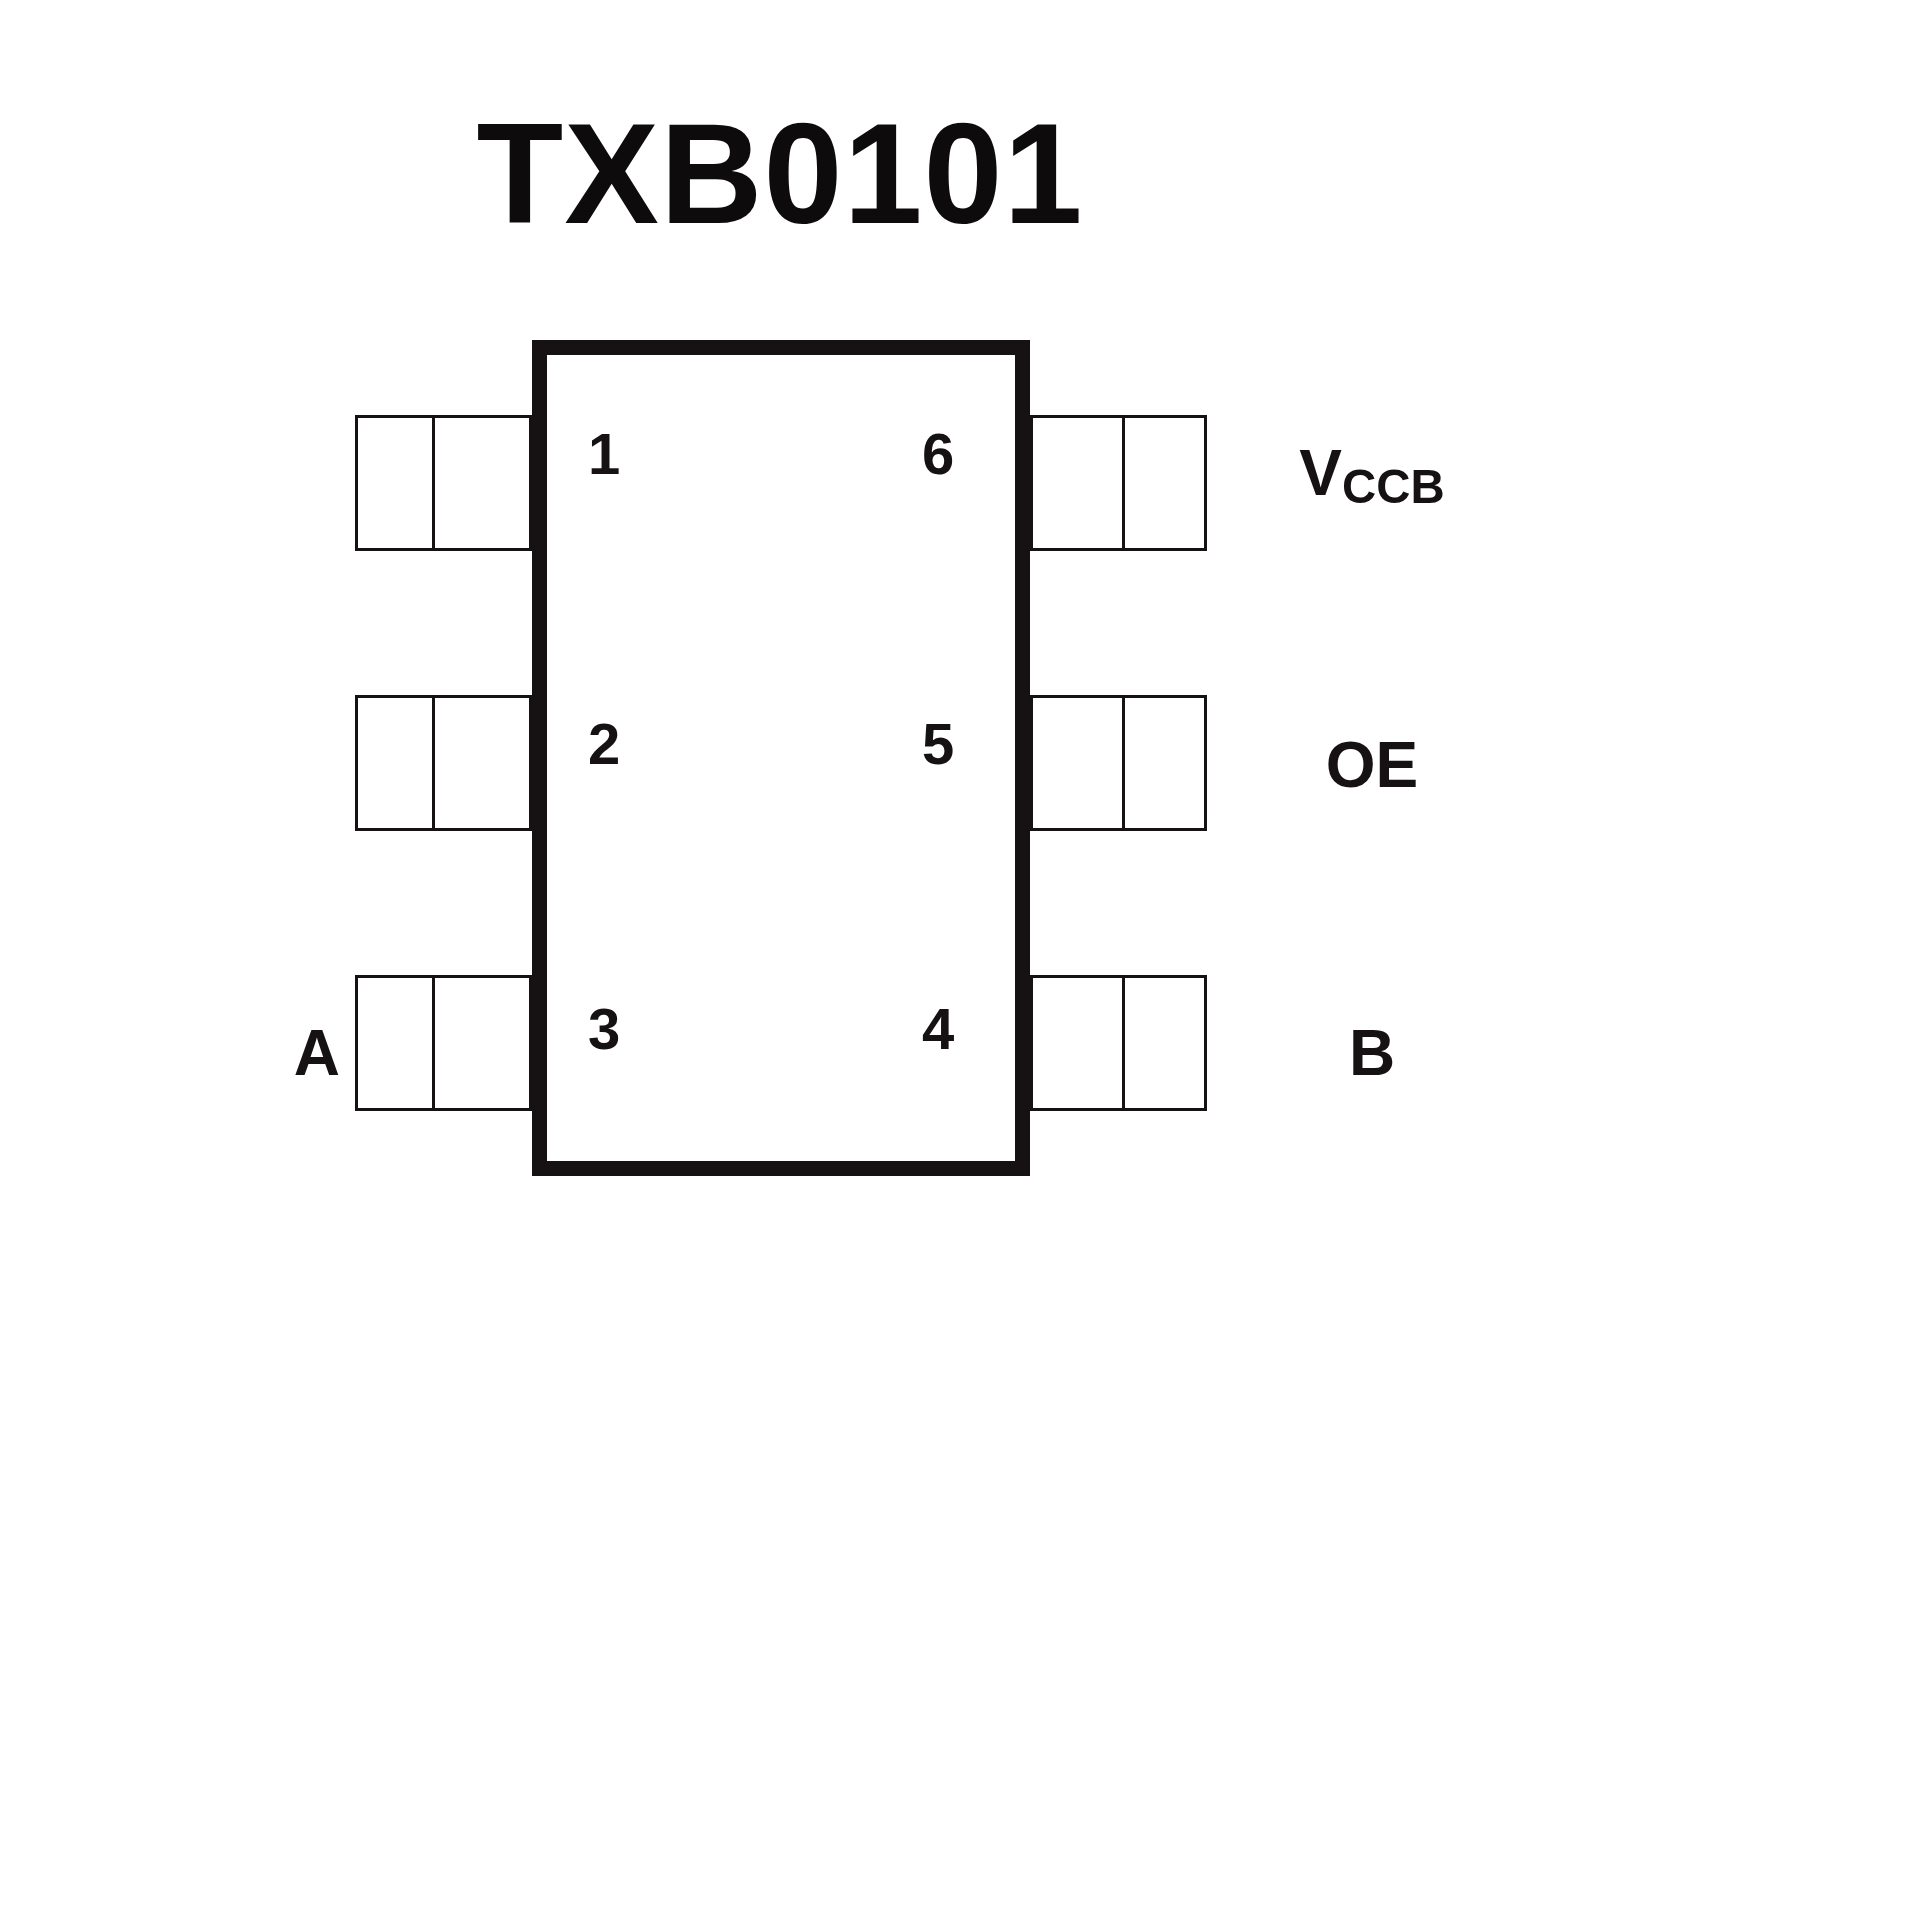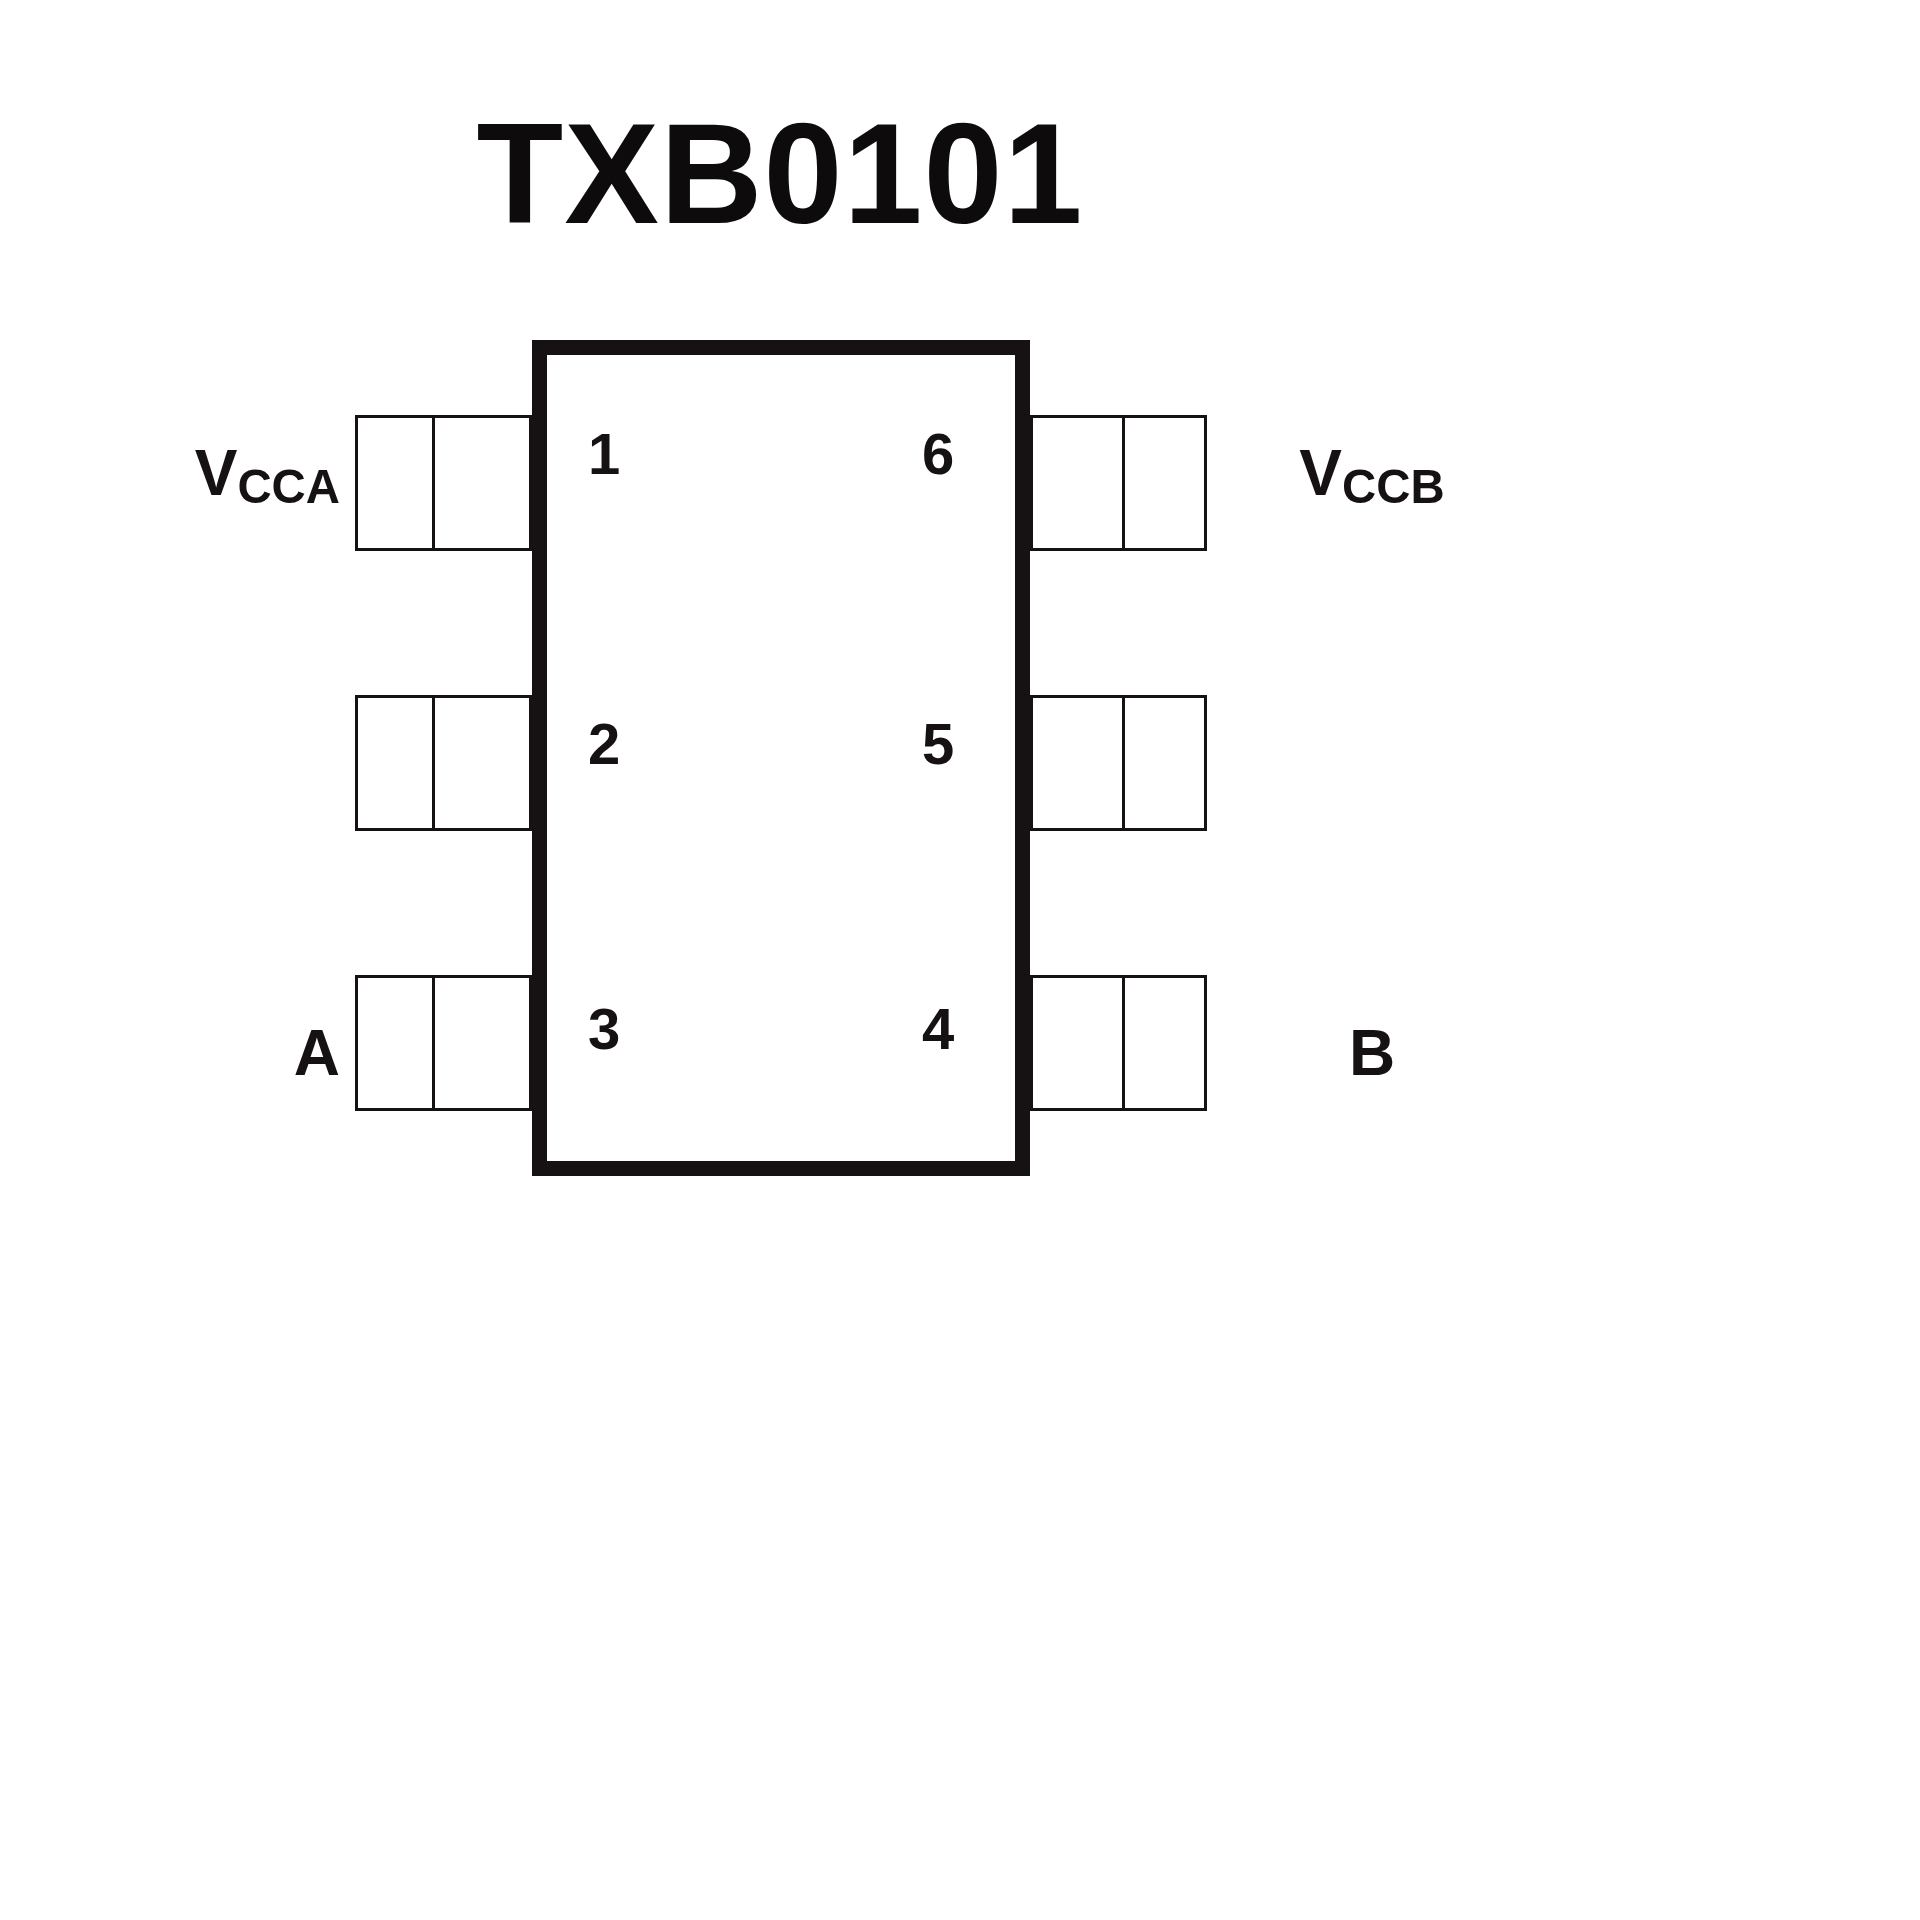--- a/index.html
+++ b/index.html
@@ -127,27 +127,27 @@
     <div class="lead-divider"></div>
   </div>
 
   <div class="pin-number num-left num-row-1">1</div>
   <div class="pin-number num-left num-row-2">2</div>
   <div class="pin-number num-left num-row-3">3</div>
   <div class="pin-number num-right num-row-1">6</div>
   <div class="pin-number num-right num-row-2">5</div>
   <div class="pin-number num-right num-row-3">4</div>
 
-  <div class="pin-label label-left lbl-row-1">
-    <span>V</span><span class="sub">CCA</span>
-  </div>
   <div class="pin-label label-left lbl-row-3">
     <span>A</span><span class="sub"></span>
   </div>
 
   <div class="pin-label label-right lbl-row-1">
     <span>V</span><span class="sub">CCB</span>
+  </div>
+  <div class="pin-label label-right lbl-row-2">
+    <span>OE</span><span class="sub"></span>
   </div>
   <div class="pin-label label-right lbl-row-3">
     <span>B</span><span class="sub"></span>
   </div>
 
 </div>
 
 </body></html>

